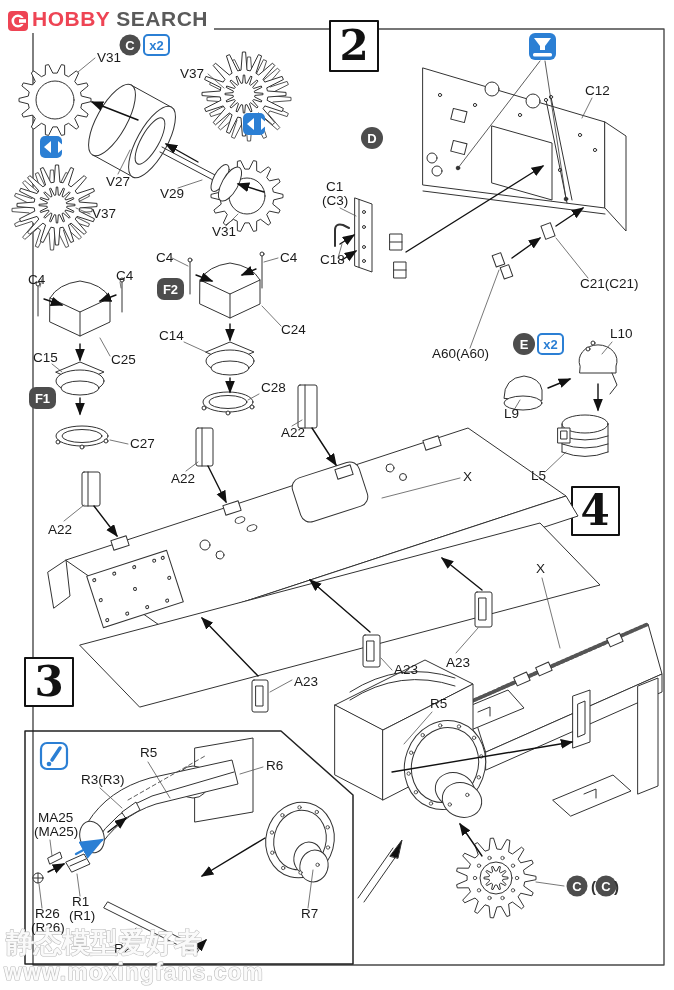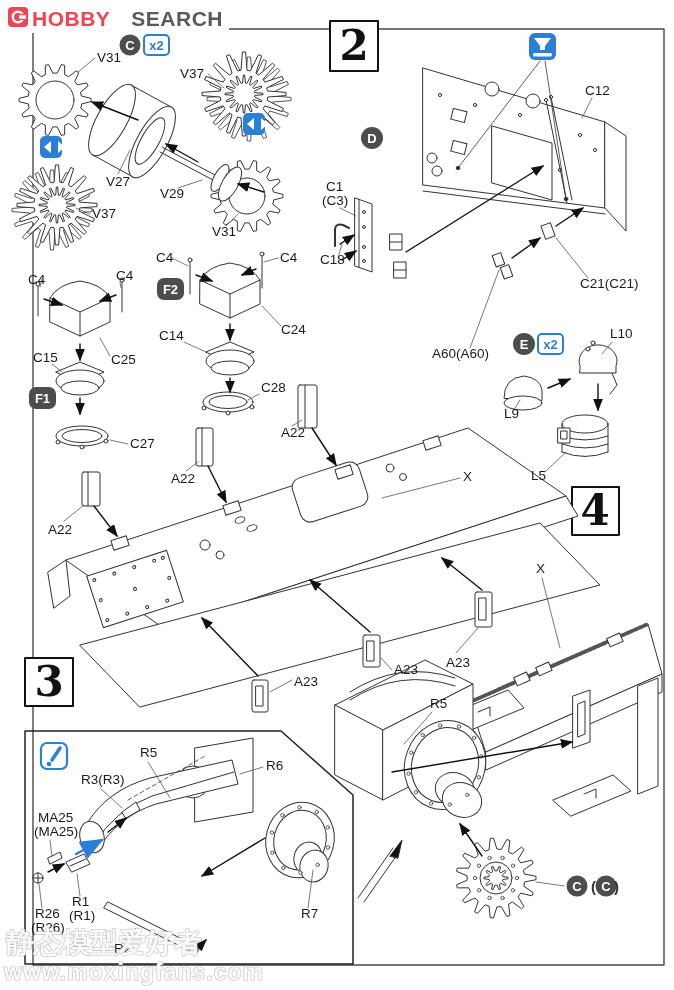--- a/index.html
+++ b/index.html
@@ -1,38 +1,38 @@
 <!DOCTYPE html>
 <html><head>
 <meta charset="utf-8">
 <style>
   html,body{margin:0;padding:0;background:#ffffff;}
   .page{position:relative;width:674px;height:990px;background:#fff;overflow:hidden;
         font-family:"Liberation Sans",sans-serif;}
   .art{position:absolute;left:0;top:0;}
-  .logo{position:absolute;left:8px;top:7px;display:flex;align-items:flex-start;gap:4px;z-index:5;
+  .logo{position:absolute;left:8px;top:7px;display:flex;align-items:flex-end;gap:4px;z-index:5;
         background:#fff;padding:0 6px 2px 0;}
   .logo-word{font-weight:bold;font-size:21px;letter-spacing:.5px;}
   .lbl{font-family:"Liberation Sans",sans-serif;}
   .stepnum{font-family:"DejaVu Serif",serif;font-weight:bold;}
 </style>
 </head>
 <body>
 
 <div class="page">
 
   <div class="logo">
     <svg width="20" height="20" viewBox="0 0 20 20">
       <rect x="0" y="0" width="20" height="20" rx="4" fill="#ee4454"></rect>
       <circle cx="10" cy="10" r="5.2" fill="none" stroke="#fff" stroke-width="2.6"></circle>
       <rect x="11" y="7" width="9" height="6" fill="#ee4454"></rect>
       <rect x="11" y="8.2" width="7" height="3.6" fill="#fff"></rect>
     </svg>
     <span class="logo-word" style="color:#ee4454">HOBBY</span>
-      <span class="logo-word" style="color:#5a5a5a;margin-left:17px">SEARCH</span>
+      <span class="logo-word" style="color:#5a5a5a;margin-left:2px">SEARCH</span>
   </div>
 
   <svg class="art" width="674" height="990" viewBox="0 0 674 990" stroke-linejoin="round" stroke-linecap="round">
     <defs>
       <marker id="ah" markerWidth="10" markerHeight="8" refX="8" refY="3.5" orient="auto">
         <path d="M0,0 L9,3.5 L0,7 Z" fill="#111"></path>
       </marker>
       <marker id="ahb" markerWidth="12" markerHeight="9" refX="9" refY="4" orient="auto">
         <path d="M0,0 L10,4 L0,8 Z" fill="#2b7fd4"></path>
       </marker>

